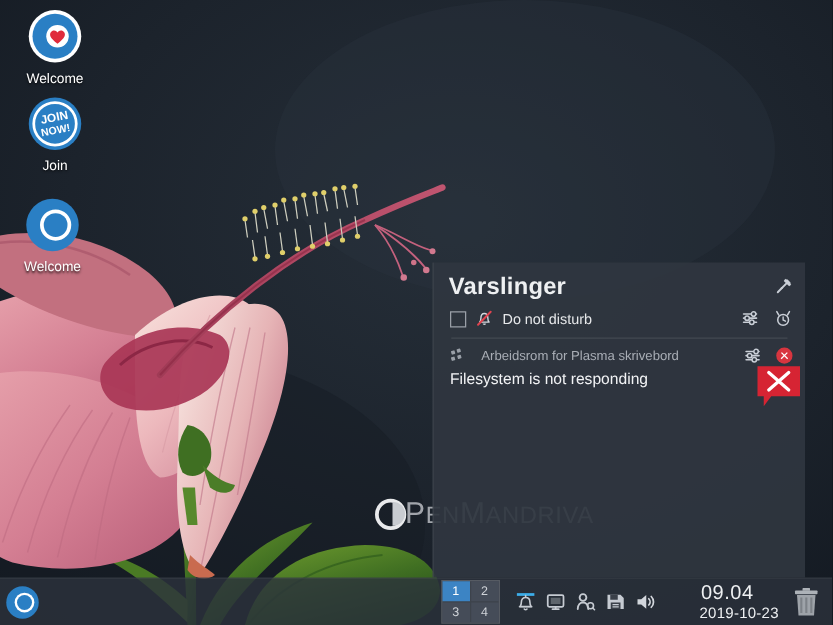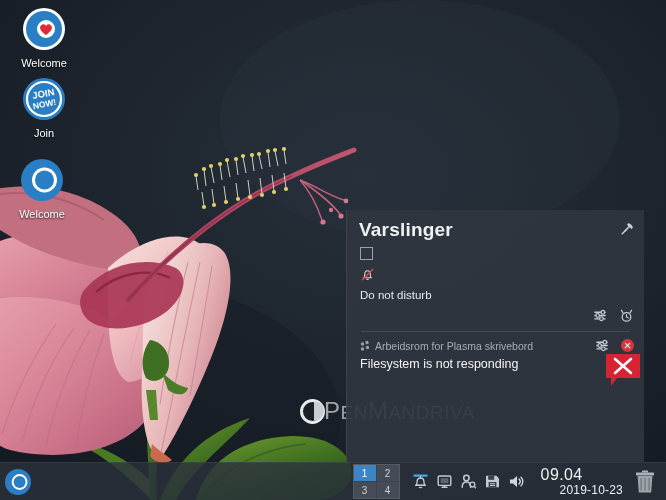--- a/index.html
+++ b/index.html
@@ -73,43 +73,43 @@
   }
   #notif-title {
     font-size: 19px; font-weight: 700; color: #eef0f2;
     letter-spacing: .2px;
   }
   #pin-btn {
     position: absolute; right: 9px; top: 11px;
     width: 16px; height: 16px; cursor: pointer;
   }
   #dnd-row {
-    display: flex; align-items: flex-start;
-    padding: 3px 10px 0 13px; gap: 7px; flex-direction: column;
+    display: flex; align-items: flex-end;
+    padding: 3px 10px 0 13px; gap: 7px;
   }
   #dnd-check {
     width: 13px; height: 13px;
     border: 1px solid #9aa0a8; background: transparent;
     flex: none; cursor: pointer;
   }
   #dnd-bell { width: 15px; height: 15px; flex: none; }
   #dnd-label { font-size: 11.5px; color: #e6e8ea; }
   .head-actions {
     margin-left: auto; display: flex; align-items: center; gap: 11px;
   }
   .act-ico { width: 15px; height: 15px; cursor: pointer; }
 
   .divider {
     height: 1px; margin: 8px 14px 0 14px;
     background: rgba(255,255,255,.10);
   }
 
   
   #group-row {
-    display: flex; align-items: center; gap: 2px;
+    display: flex; align-items: center; gap: 12px;
     padding: 6px 10px 0 13px;
   }
   #group-ico { width: 13px; height: 13px; flex: none; }
   #group-label { font-size: 10.5px; color: #a8adb5; white-space: nowrap; }
   .close-dot {
     width: 13px; height: 13px; border-radius: 50%;
     background: #d8353f; position: relative; cursor: pointer; flex: none;
   }
   .close-dot::before, .close-dot::after {
     content: ""; position: absolute; left: 3px; top: 6px;
@@ -155,21 +155,21 @@
     cursor: pointer;
   }
   .pg.active { background: #3c84c4; color: #ffffff; }
 
   
   #tray { display: flex; align-items: center; gap: 7px; flex: none; }
   .tray-ico { width: 17px; height: 17px; cursor: pointer; }
 
   
   #clock {
-    margin-left: 16px; margin-right: 10px; text-align: left;
+    margin-left: 16px; margin-right: 10px; text-align: center;
     color: #eef0f2; line-height: 1.02; cursor: pointer; flex: none;
   }
   #clock .t { font-size: 16px; letter-spacing: .4px; }
   #clock .d { font-size: 12px; letter-spacing: .2px; margin-left: 19px; }
 
   #trash { width: 24px; height: 26px; margin-right: 9px; cursor: pointer; flex: none; }
 </style>
 </head>
 <body>
 

